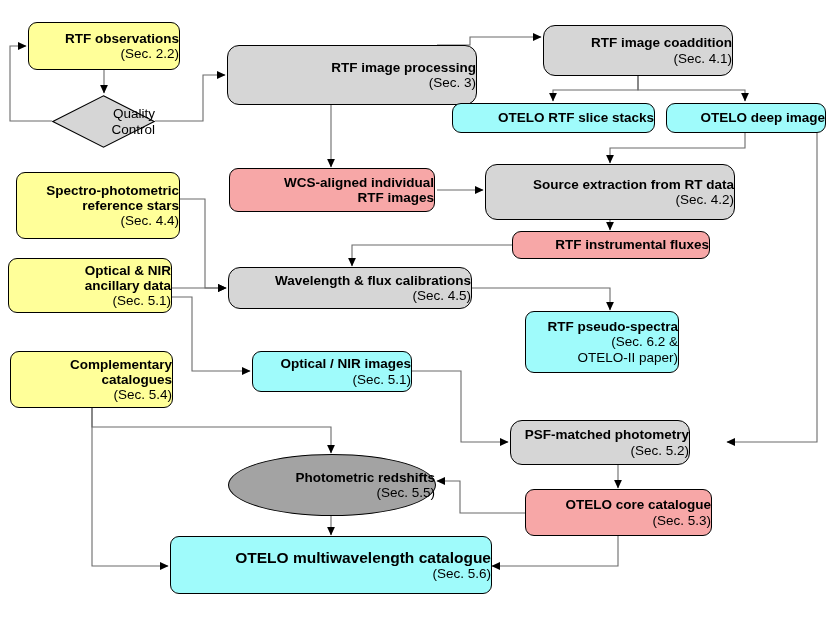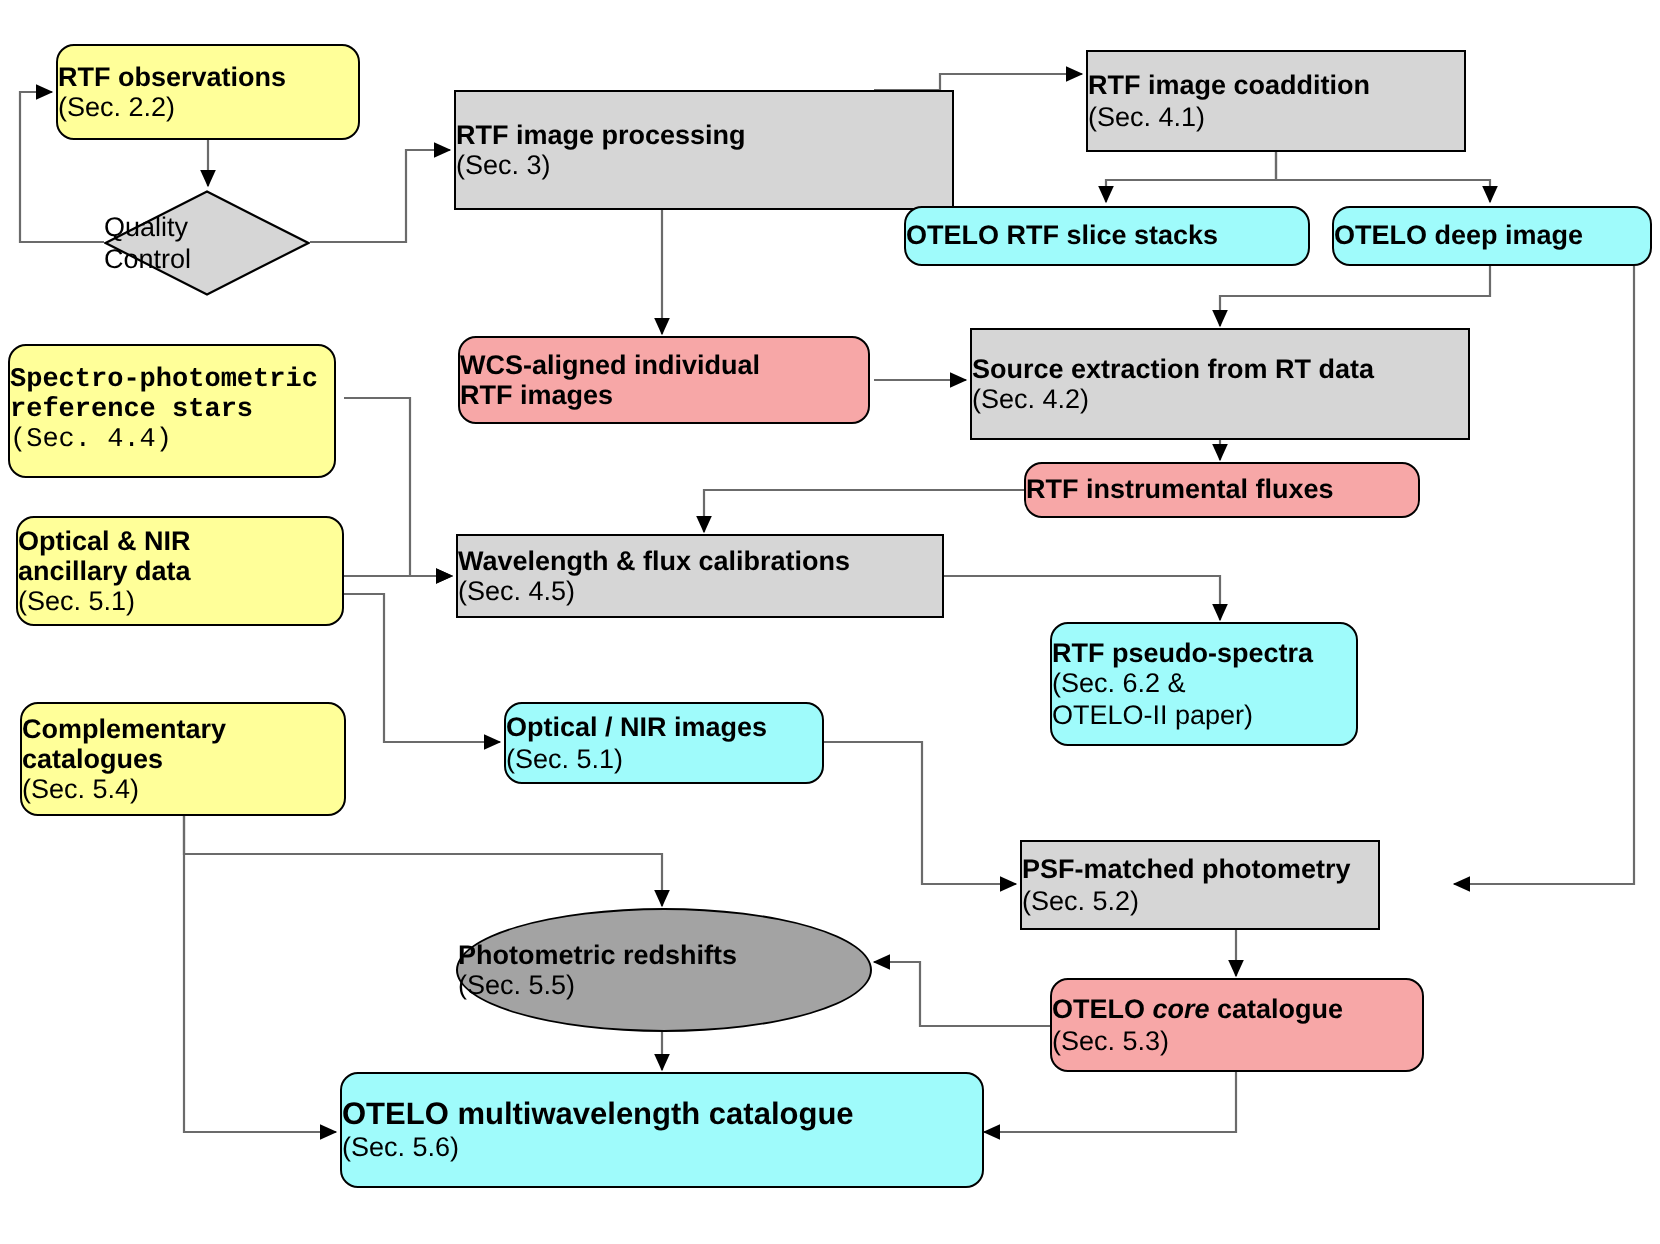--- a/index.html
+++ b/index.html
@@ -23,41 +23,41 @@
     left: 0;
     top: 0;
     width: 830px;
     height: 622px;
   }
   .node {
     position: absolute;
     box-sizing: border-box;
     display: flex;
     flex-direction: column;
-    align-items: flex-start;
+    align-items: flex-end;
     justify-content: center;
     text-align: center;
     border: 1px solid #000000;
     color: #000000;
     line-height: 1.12;
     z-index: 3;
   }
   .node .t1 {
     font-weight: bold;
     font-size: 13.5px;
     white-space: nowrap;
   }
   .node .t2 {
     font-weight: normal;
     font-size: 13.5px;
     white-space: nowrap;
   }
 
   
-  .rect { border-radius: 0; }
+  .rect { border-radius: 12px; }
   .round { border-radius: 9px; }
   .ellipse { border-radius: 50%; }
   .diamond {
     border: none;
     background: transparent;
   }
   .diamond .dshape {
     position: absolute;
     left: 0; top: 0;
     width: 100%; height: 100%;
@@ -67,21 +67,21 @@
     z-index: 2;
   }
 
   
   .f-grey   { background: #d6d6d6; }
   .f-yellow { background: #ffff99; }
   .f-red    { background: #f7a7a7; }
   .f-cyan   { background: #9ffbfb; }
   .f-green  { background: #a3a3a3; }
 
-  .it { font-style: italic; }
+  .it { }
 </style>
 </head>
 <body>
 
 <div id="canvas">
 
   <svg id="edges" viewBox="0 0 830 622" xmlns="http://www.w3.org/2000/svg">
     <defs>
       <marker id="ah" markerWidth="9" markerHeight="9" refX="8" refY="4.5" orient="auto" markerUnits="userSpaceOnUse">
         <path d="M0,0.6 L8.6,4.5 L0,8.4 z" fill="#000000"></path>
@@ -175,21 +175,21 @@
 
   <div class="node rect f-grey" style="left:485px; top:164px; width:250px; height:56px;">
     <span class="t1">Source extraction from RT data</span>
     <span class="t2">(Sec. 4.2)</span>
   </div>
 
   <div class="node round f-red" style="left:512px; top:231px; width:198px; height:28px;">
     <span class="t1">RTF instrumental fluxes</span>
   </div>
 
-  <div class="node round f-yellow" style="left:4px; top:172px; width:164px; height:67px;font-family:Liberation Mono, monospace;">
+  <div class="node round f-yellow" style="left:16px; top:172px; width:164px; height:67px;">
     <span class="t1">Spectro-photometric</span>
     <span class="t1">reference stars</span>
     <span class="t2">(Sec. 4.4)</span>
   </div>
 
   <div class="node round f-yellow" style="left:8px; top:258px; width:164px; height:55px;">
     <span class="t1">Optical &amp; NIR</span>
     <span class="t1">ancillary data</span>
     <span class="t2">(Sec. 5.1)</span>
   </div>

